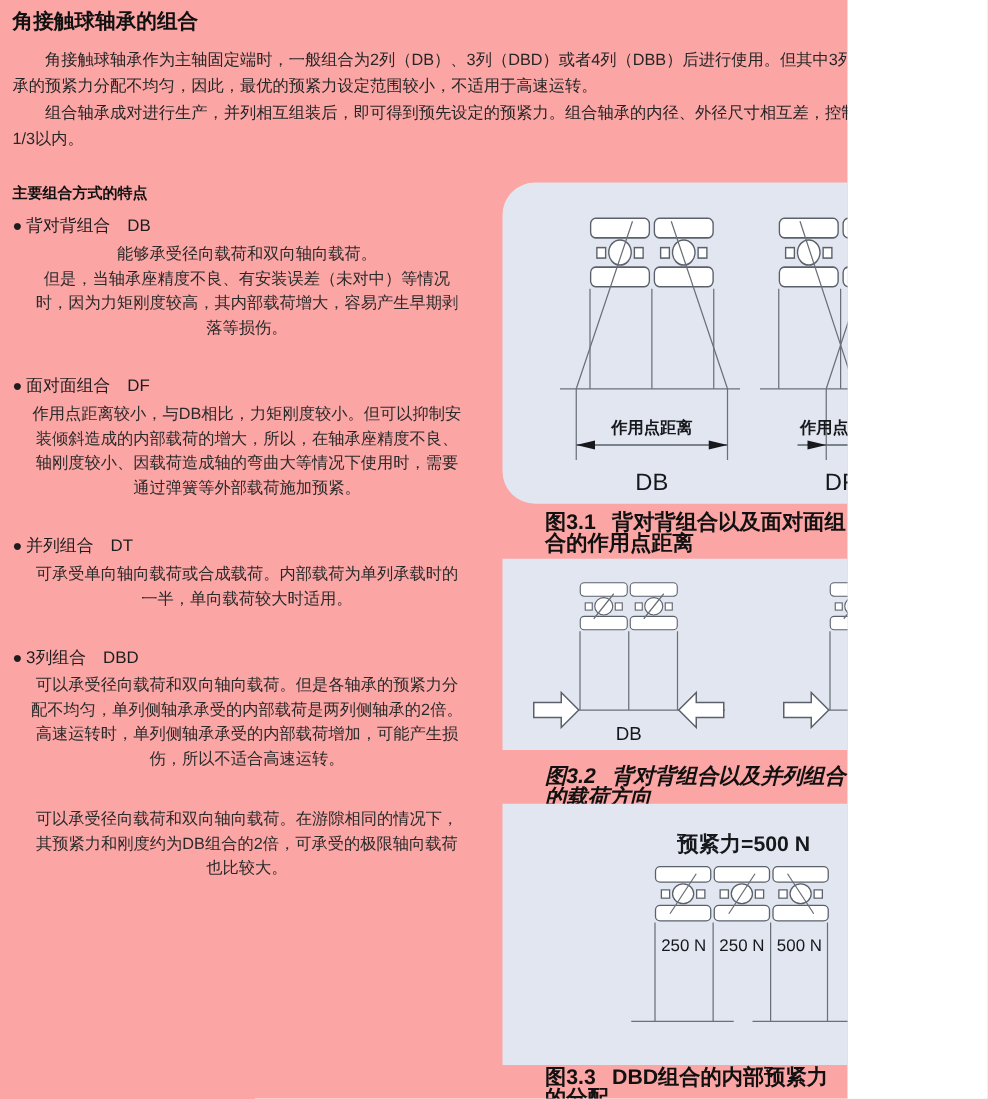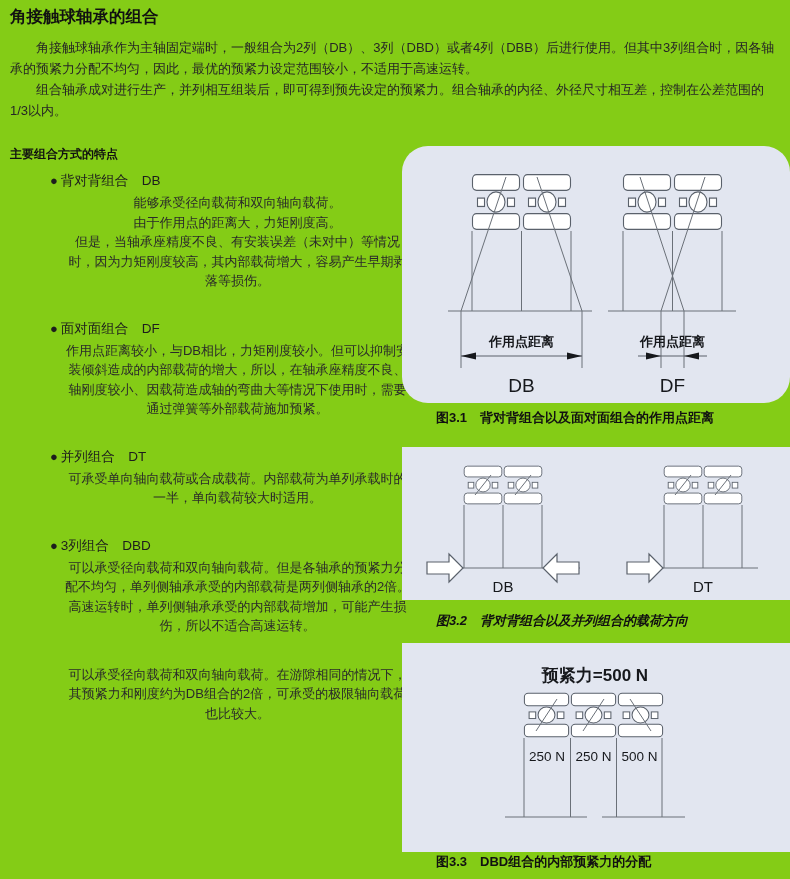--- a/index.html
+++ b/index.html
@@ -1,38 +1,38 @@
 <!DOCTYPE html>
 <html><head>
 <meta charset="utf-8">
 <style>
   html,body { margin:0; padding:0; background:#ffffff; }
   .page {
-    position:relative; width:790px; height:879px; background:#84cc16;
+    position:relative; width:678px; height:879px; background:#fca5a5;
     font-family:"Liberation Sans", sans-serif; color:#262626; overflow:hidden;
   }
   
   .intro { position:absolute; left:10px; top:6px; width:772px; }
   .page-title { font-size:16.5px; font-weight:bold; color:#111; margin:0 0 9px 0; }
   .intro p { margin:0; font-size:13px; line-height:21px; text-indent:2em; color:#262626; }
   
   .features { position:absolute; left:10px; top:146px; width:384px; }
   .features-heading { font-size:12px; font-weight:bold; color:#111; margin:0 0 9px 0; }
-  .feature-item { margin-top:29px;margin-left:40px; }
+  .feature-item { margin-top:29px; }
   .feature-item:first-of-type { margin-top:0; }
   .item-title { font-size:13.5px; color:#1d1d1d; margin-bottom:3px; }
   .item-title .bullet { margin-right:3px; font-size:13px; }
   .item-body p { margin:0; padding-left:14px; width:347px; font-size:13px; line-height:19.5px; color:#2a2a2a;text-align:center; }
   
   .fig-panel { position:absolute; left:402px; width:388px; background:#e2e6f0; }
   #fig1 { top:146px; height:257px;border-radius:26px; }
   #fig2 { top:447px; height:153px; }
   #fig3 { top:643px; height:209px; }
   .fig-panel svg { display:block; width:100%; height:100%; }
-  .caption { position:absolute; left:397px; font-size:13px; font-weight:bold; color:#111; line-height:17px;padding-left:39px; }
+  .caption { position:absolute; left:397px; font-size:17px; font-weight:bold; color:#111; line-height:17px;padding-left:39px; }
   #cap1 { top:409px; } #cap2 { top:612px;font-style:italic; } #cap3 { top:853px; }
   .caption .cap-text { margin-left:13px; }
   
   .ln   { stroke:#5a616b; stroke-width:1.1; fill:none; }
   .thin { stroke:#6a7078; stroke-width:1;   fill:none; }
   .brg  { fill:#ffffff; stroke:#5a616b; }
   .arrowhead { fill:#16181c; stroke:none; }
   .block-arrow { fill:#ffffff; stroke:#5a616b; stroke-width:1.2; }
   .fig-text  { fill:#16181c; font-family:"Liberation Sans",sans-serif; }
   .dim-label { font-size:13px; font-weight:bold; }
@@ -66,21 +66,20 @@
 
   <div class="features">
     <h2 class="features-heading">主要组合方式的特点</h2>
 
     <div class="feature-item">
       <div class="item-title">
         <span class="bullet">●</span><span>背对背组合　DB</span>
       </div>
       <div class="item-body">
         <p>能够承受径向载荷和双向轴向载荷。</p>
-        <p>由于作用点的距离大，力矩刚度高。</p>
         <p>但是，当轴承座精度不良、有安装误差（未对中）等情况时，因为力矩刚度较高，其内部载荷增大，容易产生早期剥落等损伤。</p>
       </div>
     </div>
 
     <div class="feature-item">
       <div class="item-title">
         <span class="bullet">●</span><span>面对面组合　DF</span>
       </div>
       <div class="item-body">
         <p>作用点距离较小，与DB相比，力矩刚度较小。但可以抑制安装倾斜造成的内部载荷的增大，所以，在轴承座精度不良、轴刚度较小、因载荷造成轴的弯曲大等情况下使用时，需要通过弹簧等外部载荷施加预紧。</p>

